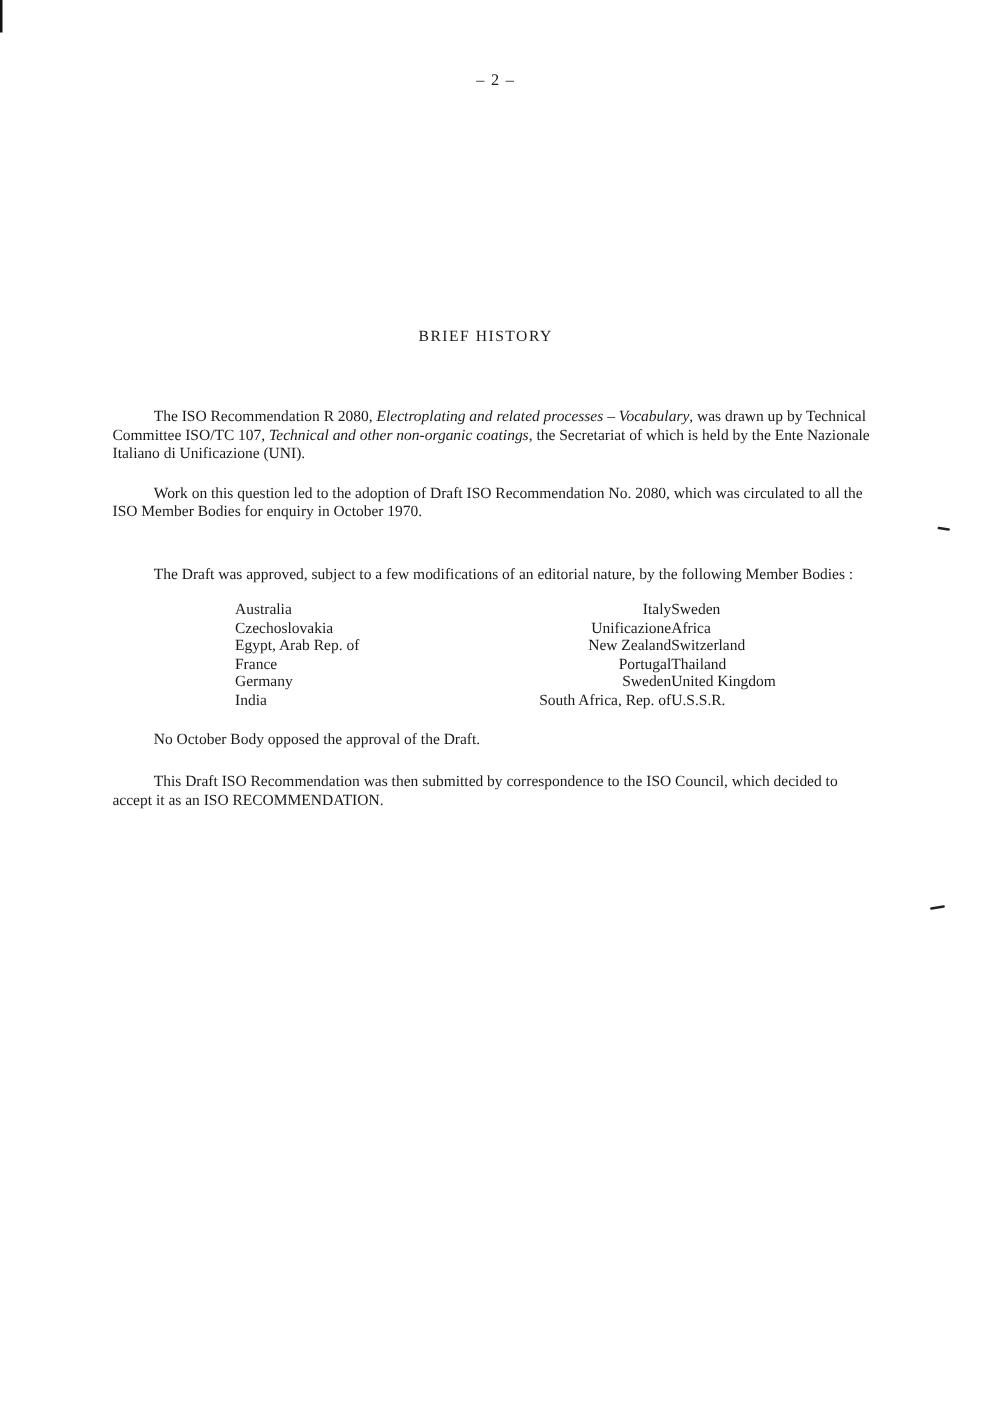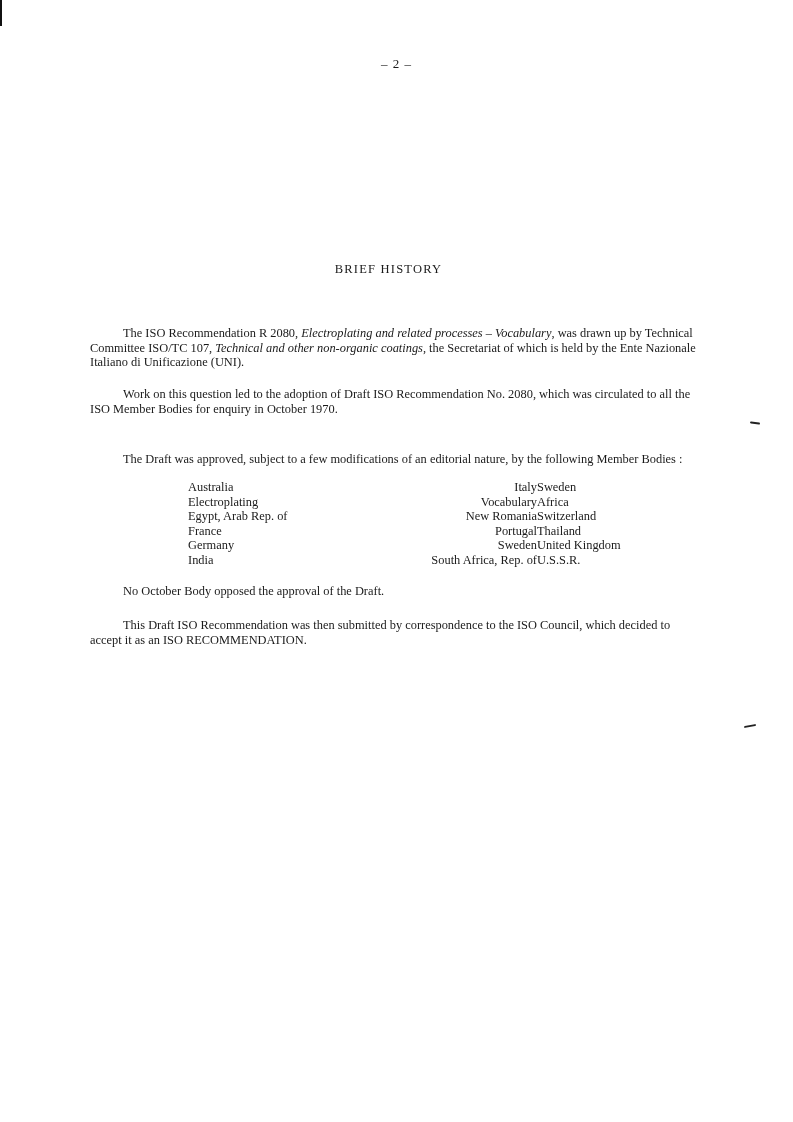--- a/index.html
+++ b/index.html
@@ -97,30 +97,30 @@
 
 <p class="para" id="p1"><span class="indent"></span><span>The ISO Recommendation R 2080, </span><em>Electroplating and related processes – Vocabulary</em><span>, was drawn up by Technical Committee ISO/TC 107, </span><em>Technical and other non-organic coatings</em><span>, the Secretariat of which is held by the Ente Nazionale Italiano di Unificazione (UNI).</span></p>
 
 <p class="para" id="p2"><span class="indent"></span><span>Work on this question led to the adoption of Draft ISO Recommendation No. 2080, which was circulated to all the ISO Member Bodies for enquiry in October 1970.</span></p>
 
 <p class="para" id="p3"><span class="indent"></span><span>The Draft was approved, subject to a few modifications of an editorial nature, by the following Member Bodies :</span></p>
 
 <div class="members">
   <div class="col">
     <span>Australia</span>
-    <span>Electroplating</span>
+    <span>Czechoslovakia</span>
     <span>Egypt, Arab Rep. of</span>
     <span>France</span>
     <span>Germany</span>
     <span>India</span>
   </div>
   <div class="col">
     <span>Italy</span>
-    <span>Vocabulary</span>
-    <span>New Romania</span>
+    <span>Unificazione</span>
+    <span>New Zealand</span>
     <span>Portugal</span>
     <span>Sweden</span>
     <span>South Africa, Rep. of</span>
   </div>
   <div class="col">
     <span>Sweden</span>
     <span>Africa</span>
     <span>Switzerland</span>
     <span>Thailand</span>
     <span>United Kingdom</span>

